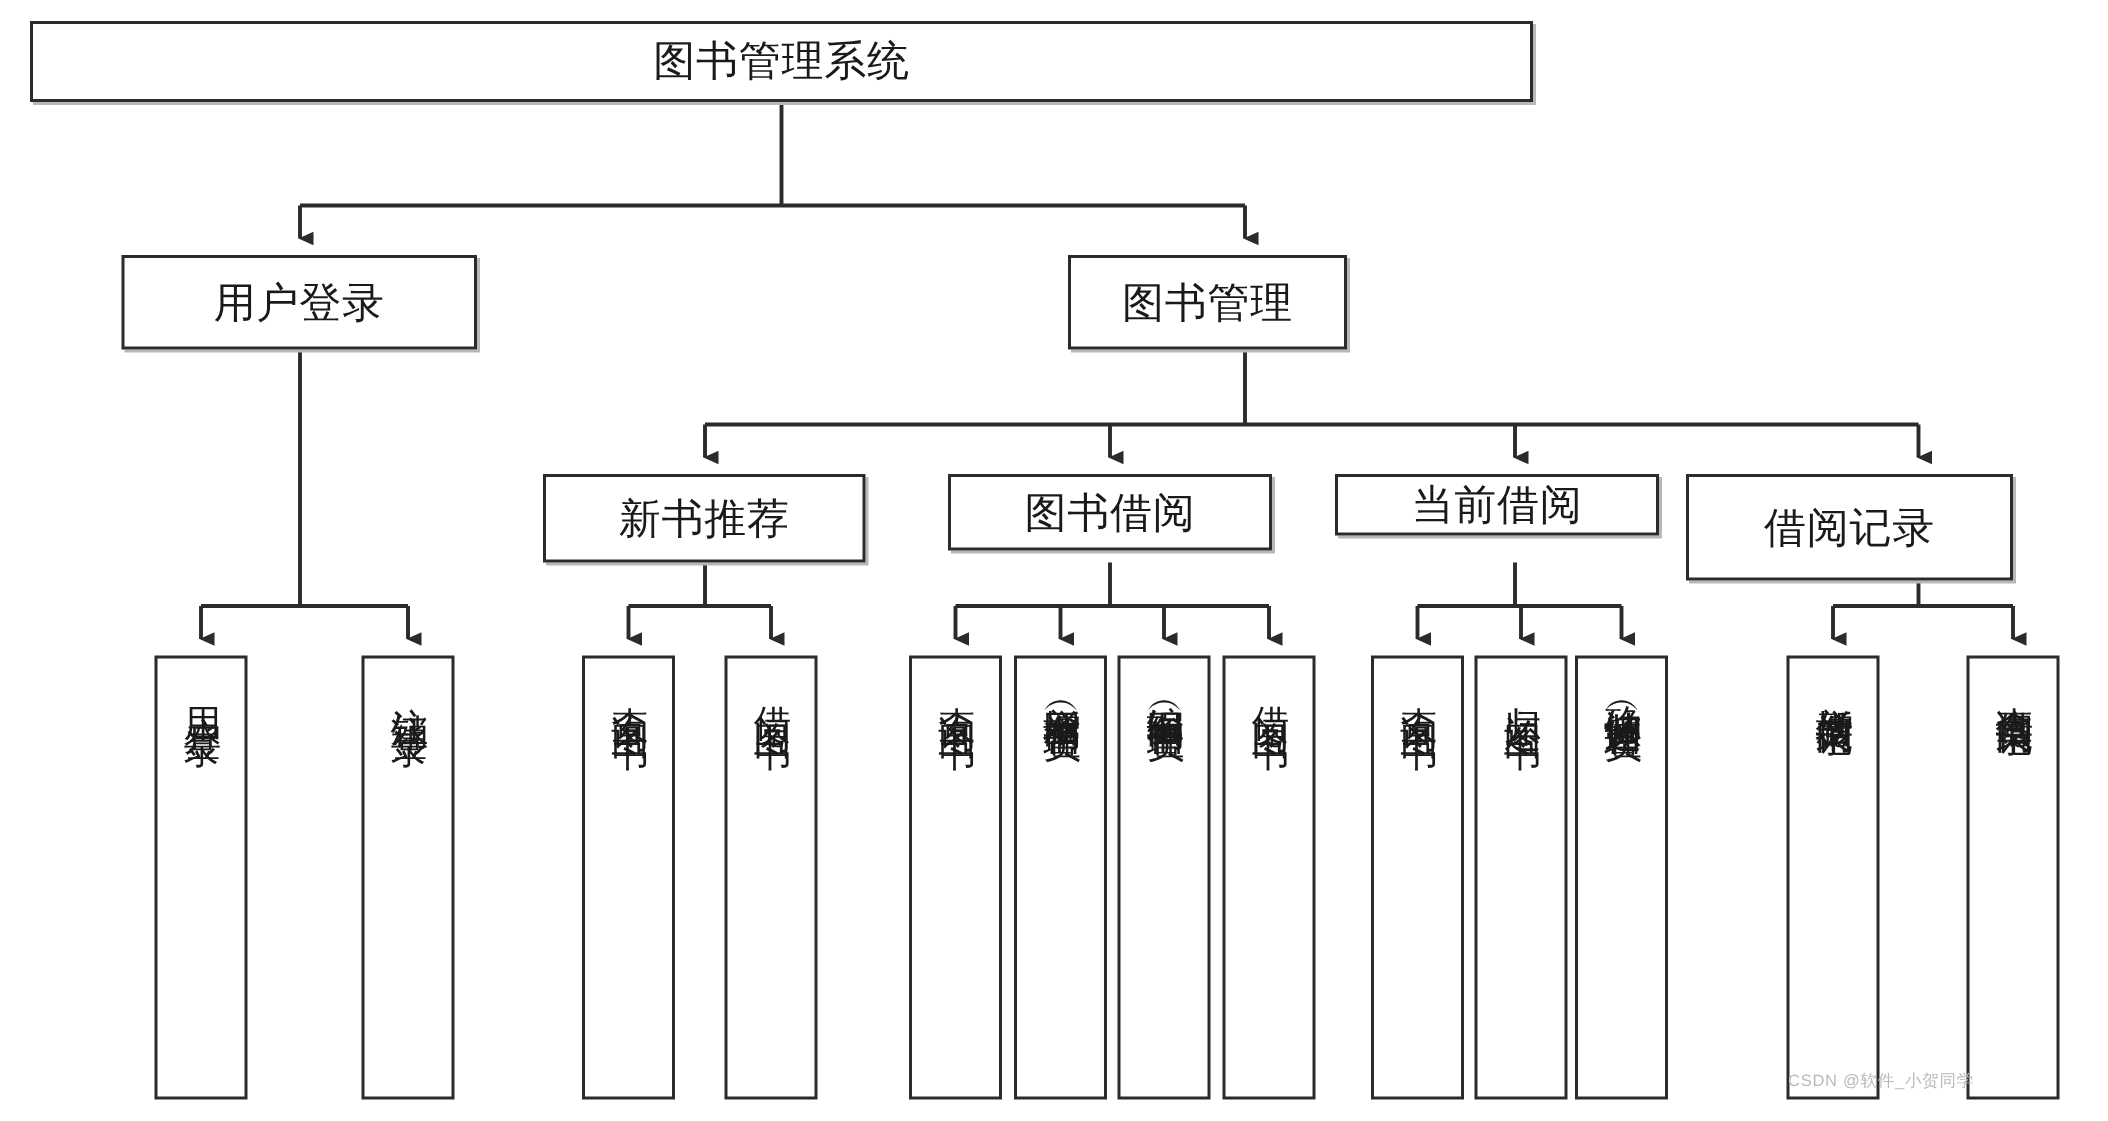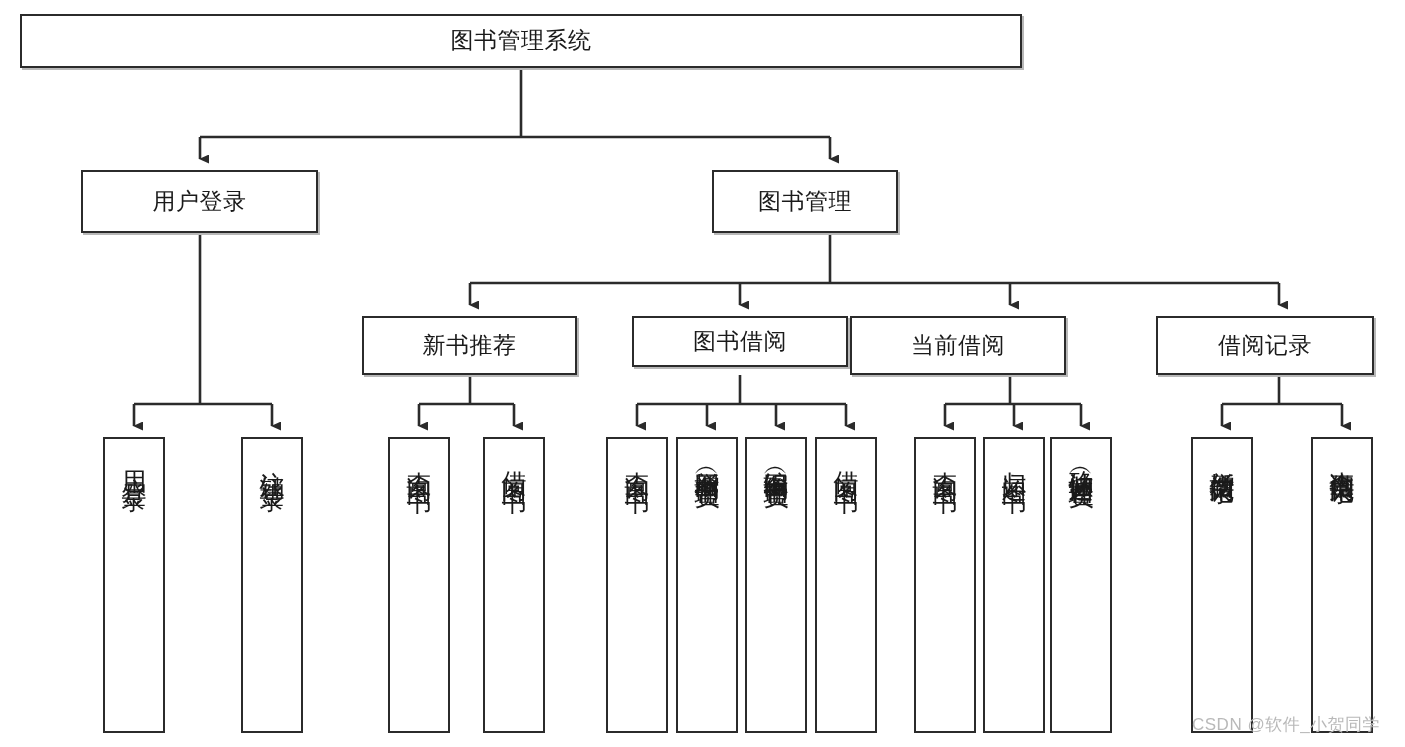--- a/index.html
+++ b/index.html
@@ -35,41 +35,41 @@
   .node.shadowed {
     box-shadow: 2px 2px 0 0 #b8b8b8;
   }
   .node-label {
     display: block;
     text-align: center;
     white-space: pre;
     line-height: 1.18;
   }
   .node.horizontal .node-label {
-    font-size: 23px;
+    font-size: 28px;
     letter-spacing: 0.5px;
   }
   .node.vertical {
     align-items: flex-start;
     padding-top: 12px;
   }
   .node.vertical .node-label {
     writing-mode: vertical-rl;
     text-orientation: upright;
     font-size: 25px;
     letter-spacing: 6px;
     line-height: 1;
   }
   .node.vertical.tight .node-label {
     letter-spacing: 2px;
   }
   .watermark {
     position: absolute;
     color: #b9b9b9;
-    font-size: 17px;
+    font-size: 11px;
     letter-spacing: 0.5px;
     white-space: nowrap;
     pointer-events: none;
   }
 </style>
 </head>
 <body>
 
 <div id="canvas">
   <svg id="wires" viewBox="0 0 1405 747">
@@ -123,24 +123,24 @@
       </div>
       <div class="node horizontal shadowed" style="left: 712px; top: 170px; width: 186px; height: 63px;">
         <span class="node-label">图书管理</span>
       </div>
       <div class="node horizontal shadowed" style="left: 362px; top: 316px; width: 215px; height: 59px;">
         <span class="node-label">新书推荐</span>
       </div>
       <div class="node horizontal shadowed" style="left: 632px; top: 316px; width: 216px; height: 51px;">
         <span class="node-label">图书借阅</span>
       </div>
-      <div class="node horizontal shadowed" style="left: 850px; top: 316px; width: 216px; height: 59px;">
+      <div class="node horizontal shadowed" style="left: 890px; top: 316px; width: 216px; height: 41px;">
         <span class="node-label">当前借阅</span>
       </div>
-      <div class="node horizontal shadowed" style="left: 1156px; top: 316px; width: 218px; height: 59px;">
+      <div class="node horizontal shadowed" style="left: 1124px; top: 316px; width: 218px; height: 71px;">
         <span class="node-label">借阅记录</span>
       </div>
       <div class="node vertical" style="left: 103px; top: 437px; width: 62px; height: 296px;">
         <span class="node-label">用户登录</span>
       </div>
       <div class="node vertical" style="left: 241px; top: 437px; width: 62px; height: 296px;">
         <span class="node-label">注销登录</span>
       </div>
       <div class="node vertical" style="left: 388px; top: 437px; width: 62px; height: 296px;">
         <span class="node-label">查询图书</span>

